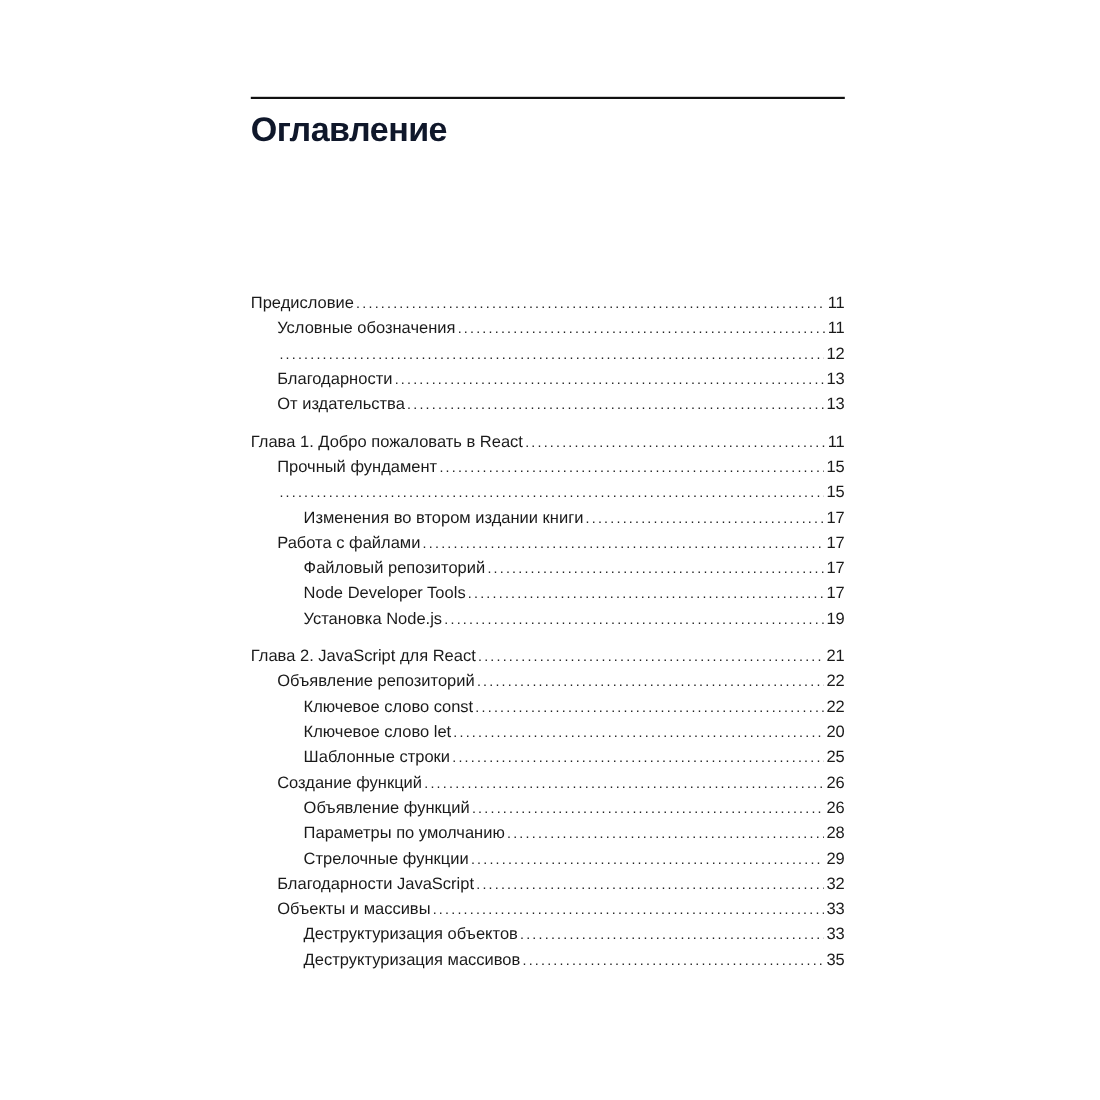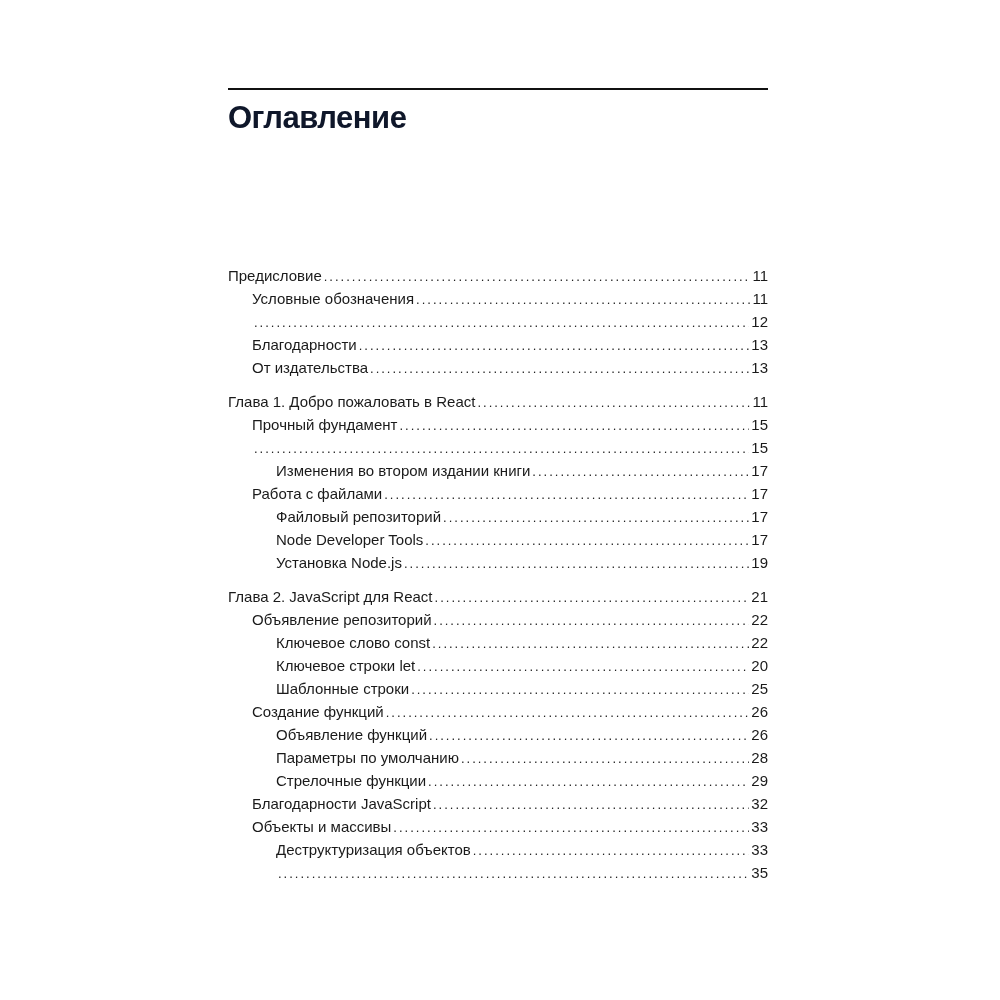--- a/index.html
+++ b/index.html
@@ -157,21 +157,21 @@
           <span class="label">Объявление репозиторий</span>
           <span class="dots"></span>
           <span class="pagenum">22</span>
         </div>
         <div class="toc-row level-2">
           <span class="label">Ключевое слово const</span>
           <span class="dots"></span>
           <span class="pagenum">22</span>
         </div>
         <div class="toc-row level-2">
-          <span class="label">Ключевое строки let</span>
+          <span class="label">Ключевое слово let</span>
           <span class="dots"></span>
           <span class="pagenum">20</span>
         </div>
         <div class="toc-row level-2">
           <span class="label">Шаблонные строки</span>
           <span class="dots"></span>
           <span class="pagenum">25</span>
         </div>
         <div class="toc-row level-1">
           <span class="label">Создание функций</span>
@@ -202,18 +202,19 @@
           <span class="label">Объекты и массивы</span>
           <span class="dots"></span>
           <span class="pagenum">33</span>
         </div>
         <div class="toc-row level-2">
           <span class="label">Деструктуризация объектов</span>
           <span class="dots"></span>
           <span class="pagenum">33</span>
         </div>
         <div class="toc-row level-2">
+          <span class="label">Деструктуризация массивов</span>
           <span class="dots"></span>
           <span class="pagenum">35</span>
         </div>
       </div>
   </div>
 </div>
 
 </body></html>

